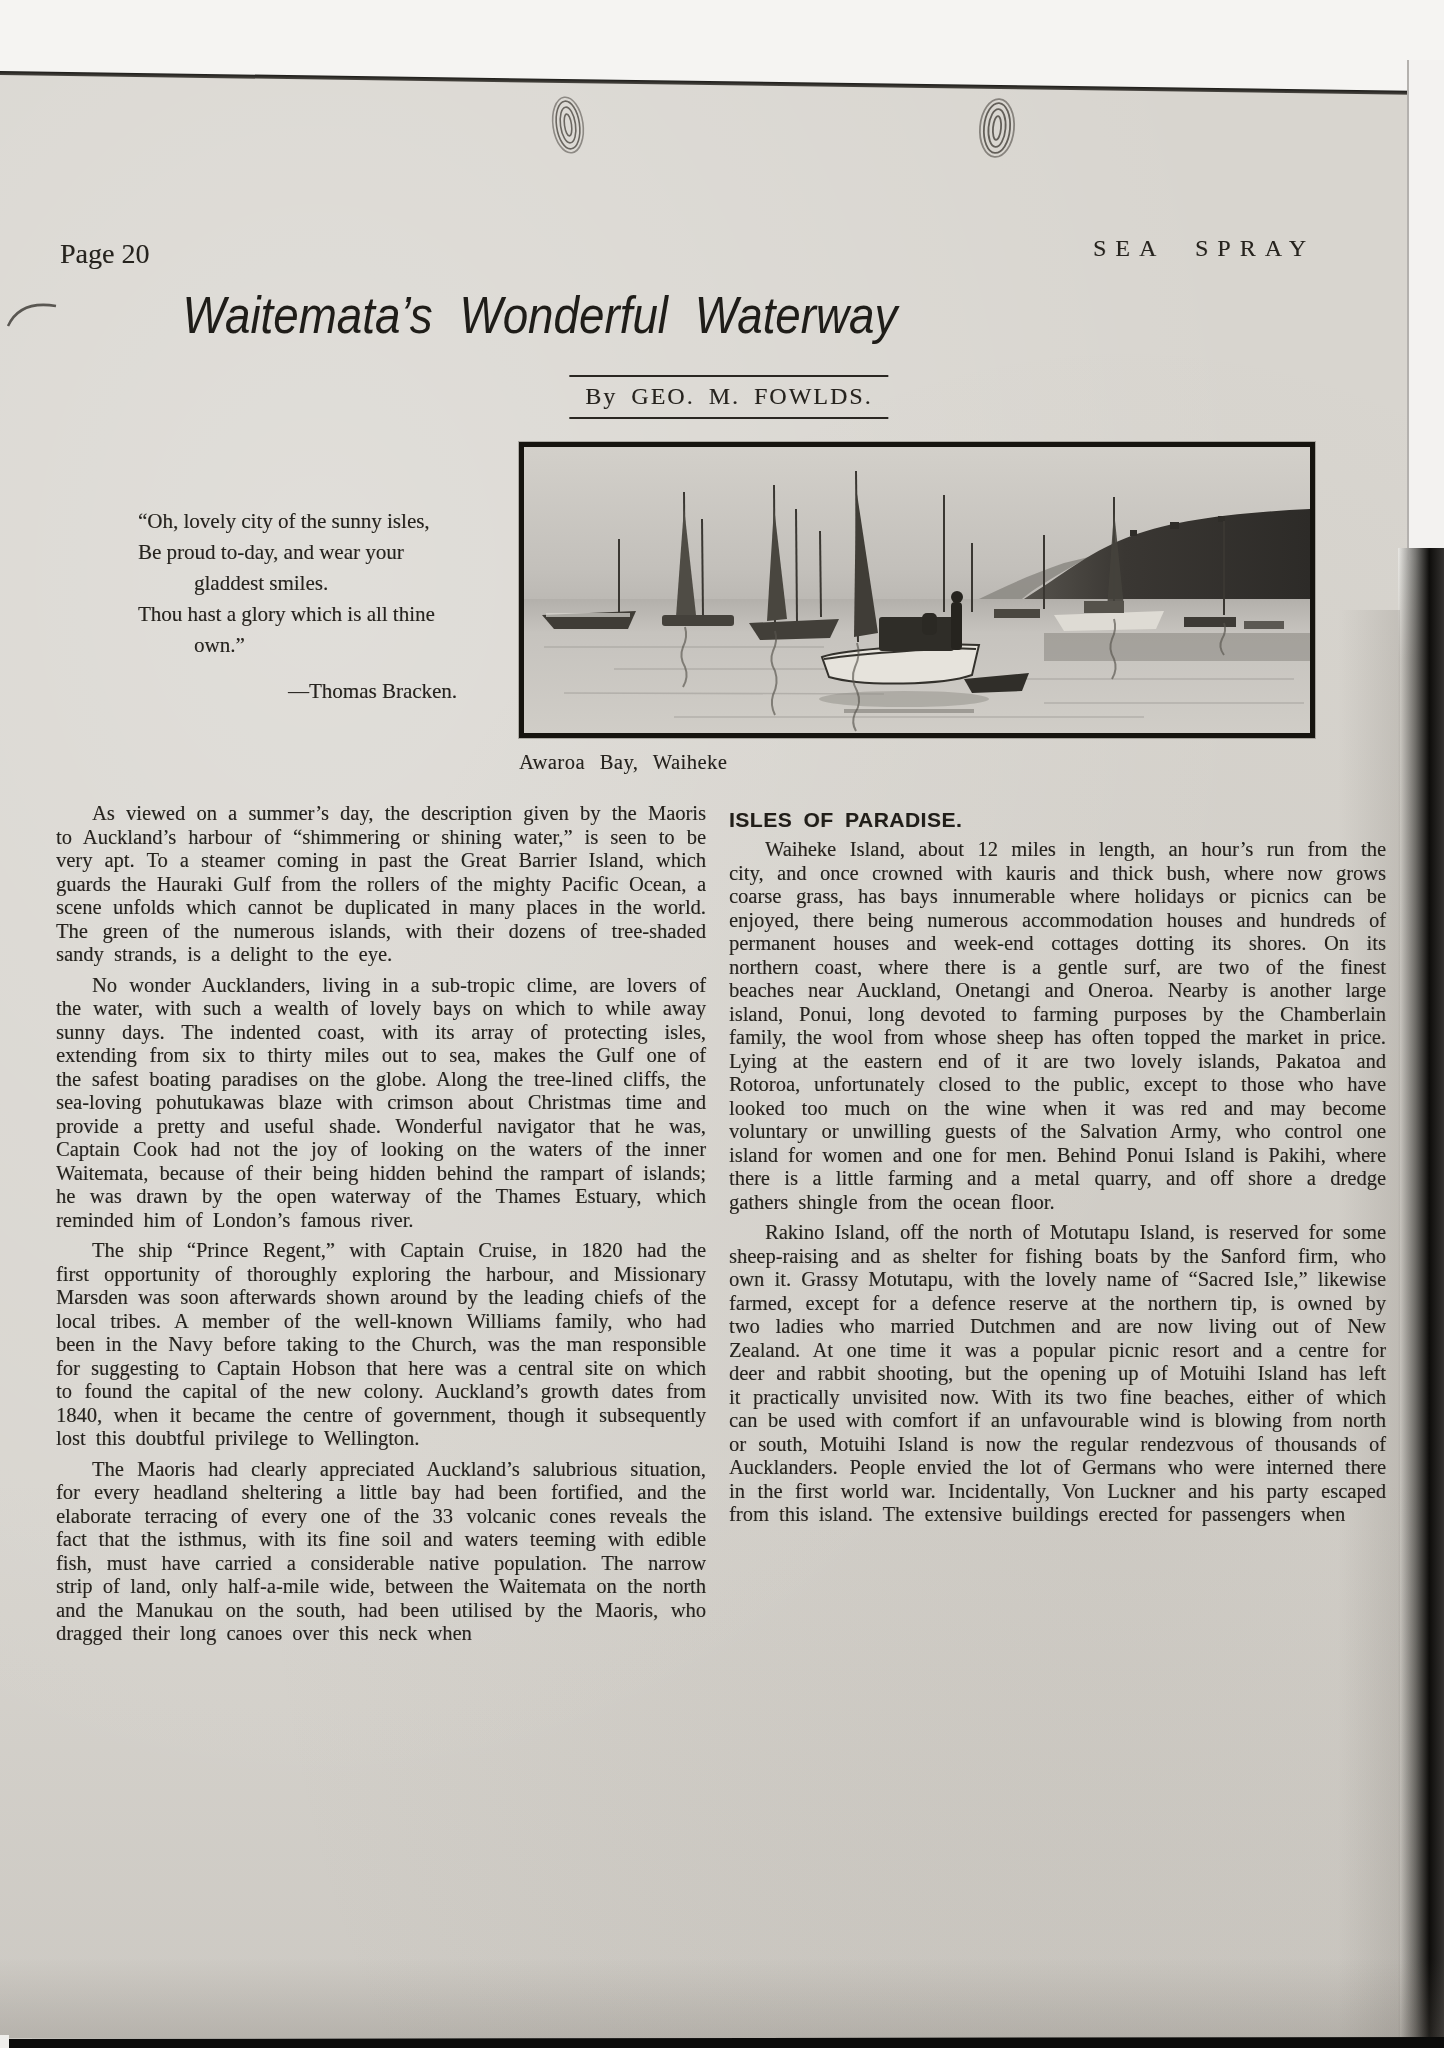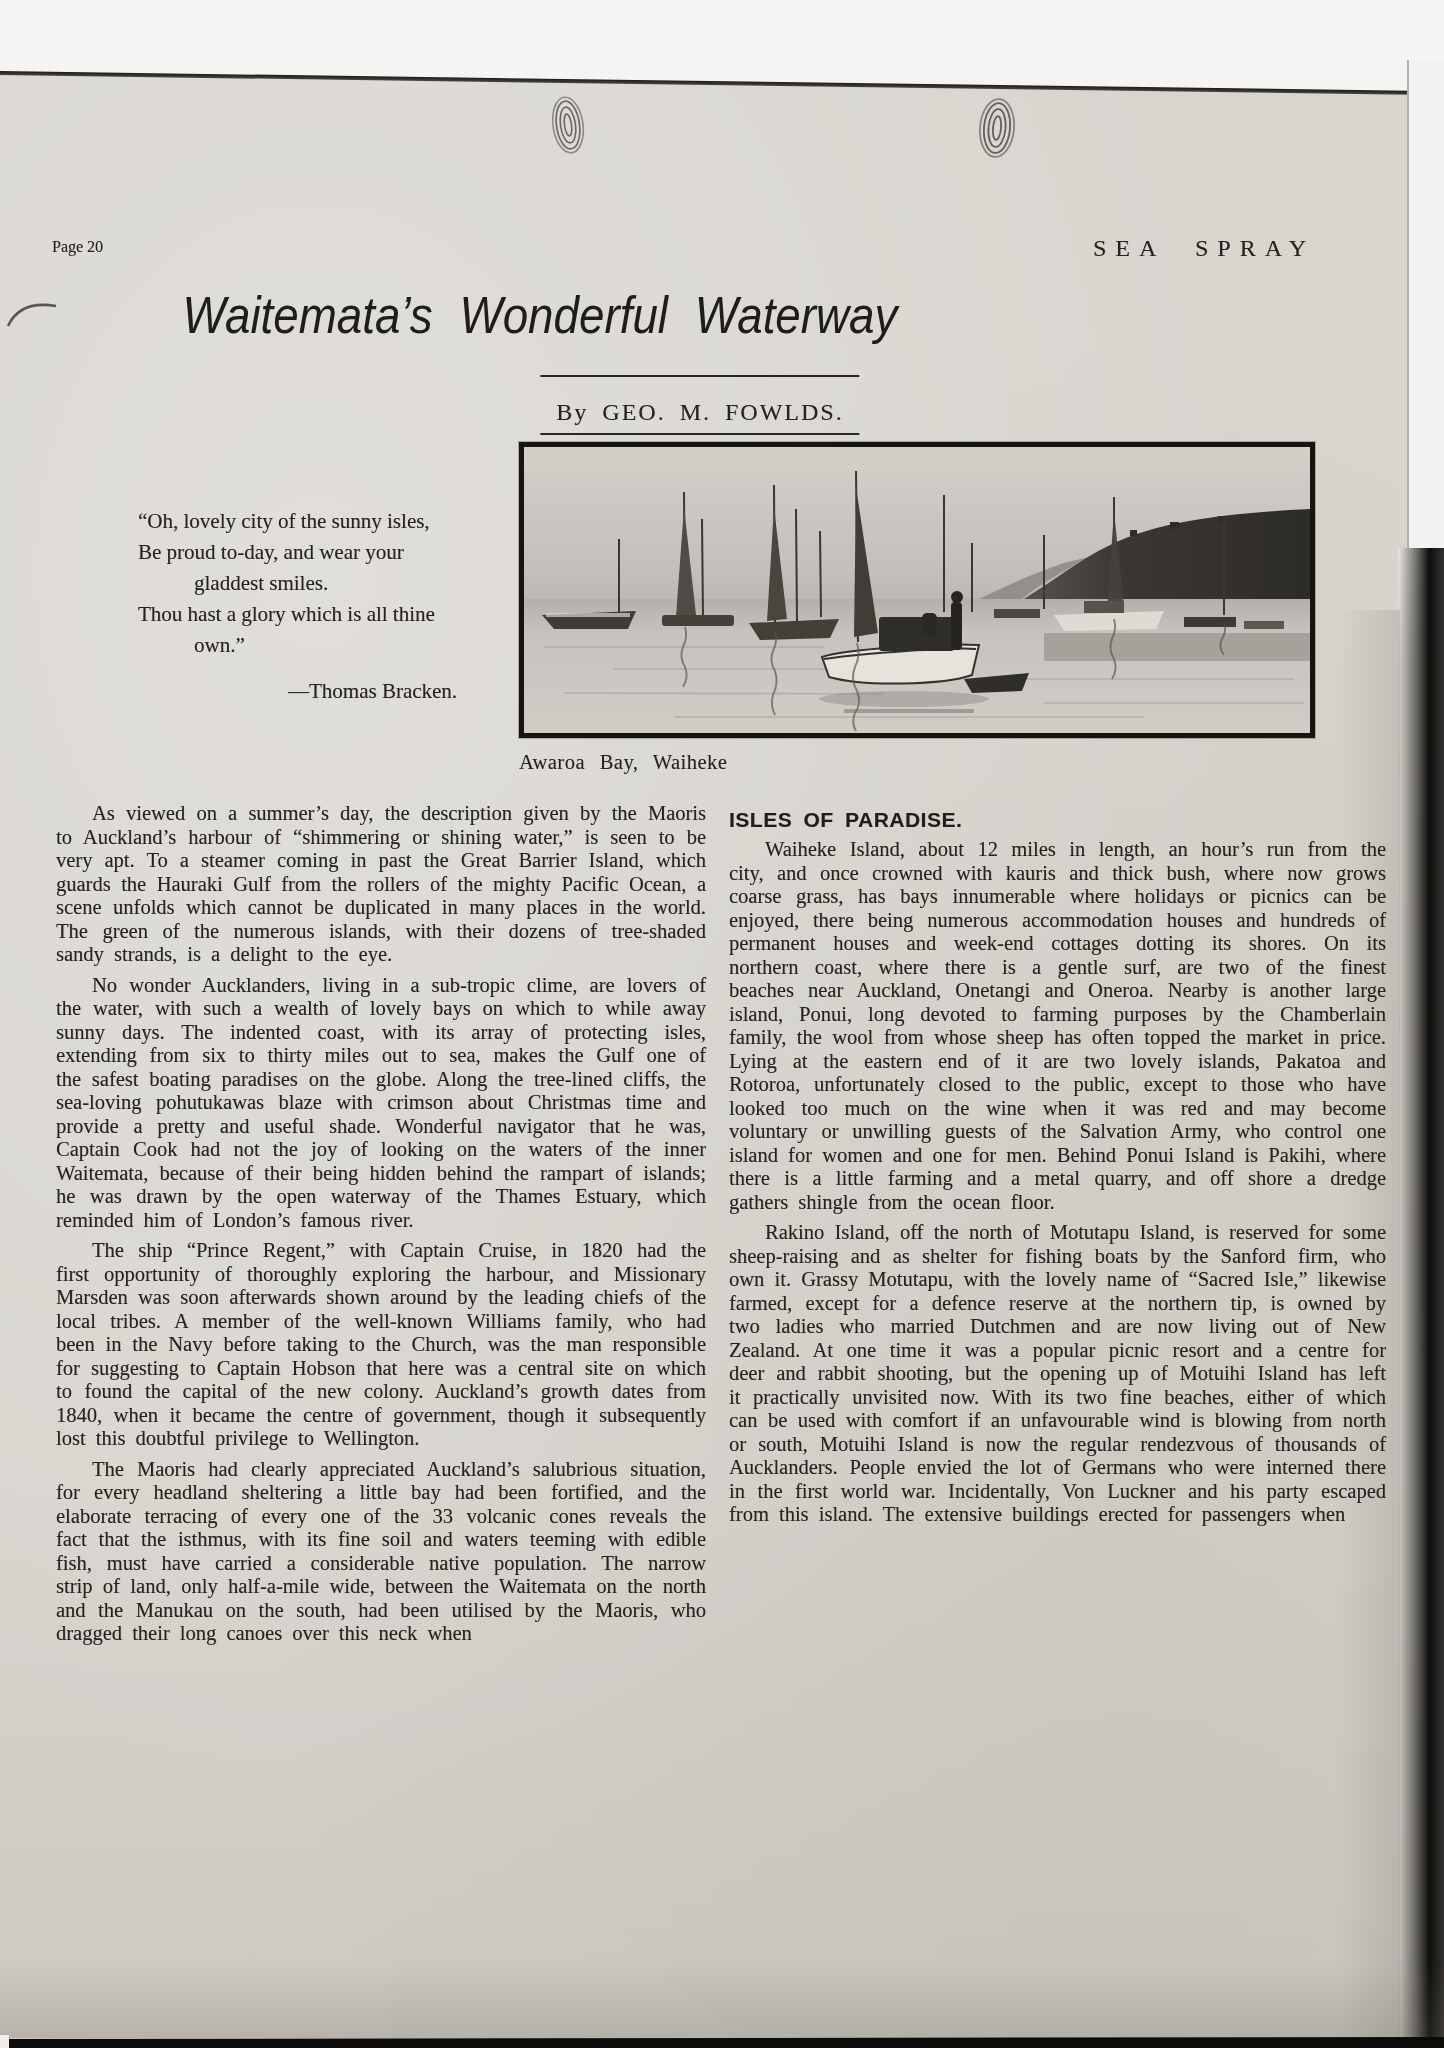--- a/index.html
+++ b/index.html
@@ -30,30 +30,30 @@
     background:linear-gradient(to right, rgba(90,84,76,0), rgba(90,84,76,0.16)); }
   .bottom-shade { position:absolute; left:0; top:1958px; width:1444px; height:80px;
     background:linear-gradient(to bottom, rgba(104,98,90,0), rgba(104,98,90,0.22)); }
   .bottom-edge { position:absolute; left:5px; top:2037px; width:1439px; height:11px;
     background:#0b0b0a; transform:rotate(-0.08deg); transform-origin:100% 0; }
   .corner-sliver { position:absolute; left:0; top:2035px; width:9px; height:13px; background:#efeeeb; }
   .swirl { position:absolute; opacity:0.8; }
   .pen-curve { position:absolute; left:6px; top:296px; opacity:0.75; }
 
   
-  .pageno { left:52px; top:238px; font-size:16px; }
+  .pageno { left:60px; top:238px; font-size:28px; }
   .masthead { left:1093px; top:235px; font-size:24px; letter-spacing:9px; word-spacing:16px;text-align:right; }
 
   
   .title { left:540px; top:289px; transform:translateX(-50%) scaleX(0.88); transform-origin:center top;
     font-family:"Liberation Sans", sans-serif; font-style:italic; font-weight:400;
     font-size:52px; line-height:1; word-spacing:16px; white-space:nowrap; color:#1f1d19; }
-  .byline { left:700px; top:375px; transform:translateX(-50%);
+  .byline { left:729px; top:375px; transform:translateX(-50%);
     border-top:2.5px solid #2a2722; border-bottom:2.5px solid #2a2722;
-    padding:22px 16px 7px; font-size:24px; letter-spacing:2px; word-spacing:6px; white-space:nowrap; }
+    padding:6px 16px 7px; font-size:24px; letter-spacing:2px; word-spacing:6px; white-space:nowrap; }
 
   
   .poem { left:138px; top:506px; font-size:21px; line-height:31px; }
   .poem .indent { padding-left:56px; }
   .poem .attr { margin-top:15px; padding-left:150px; }
 
   
   .photo { left:519px; top:442px; width:786px; height:286px; border:5px solid #16140f;
     background:#c8c5c0; box-shadow:0 0 0 1px rgba(80,76,68,0.35); }
   .photo svg { display:block; width:100%; height:100%; }

